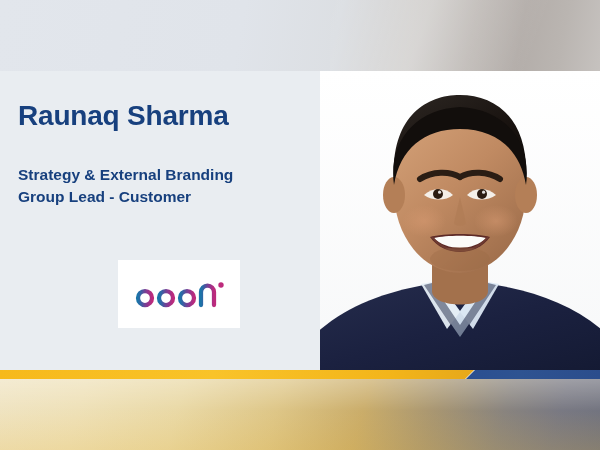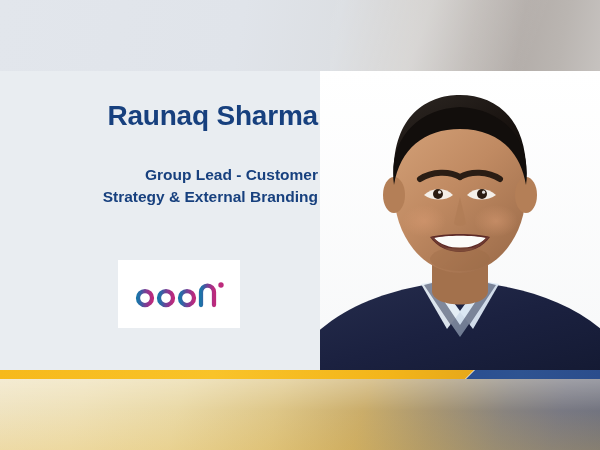--- a/index.html
+++ b/index.html
@@ -51,21 +51,21 @@
     height: 299px;
     background: #e9edf1;
   }
 
   
   .text-block {
     position: absolute;
     left: 18px;
     top: 30px;
     width: 300px;
-    text-align: right;
+    text-align: left;
   }
   .person-name {
     font-size: 28px;
     font-weight: bold;
     color: #17407e;
     letter-spacing: -0.2px;
     line-height: 1.1;
     margin: 0;
     white-space: nowrap;
   }
@@ -158,22 +158,22 @@
 
   <div class="top-band">
     <div class="top-band-sheen"></div>
   </div>
 
   <div class="content-panel">
 
     <div class="text-block">
       <div class="person-name">Raunaq Sharma</div>
       <div class="person-role">
+        <span class="role-line">Strategy &amp; External Branding</span>
         <span class="role-line">Group Lead - Customer</span>
-        <span class="role-line">Strategy &amp; External Branding</span>
       </div>
     </div>
 
     <div class="logo-card">
       <svg class="logo-wordmark" viewBox="0 0 180 64" aria-hidden="true">
         <defs>
           <linearGradient id="adaniGrad" x1="0" y1="0" x2="1" y2="0">
             <stop offset="0%" stop-color="#1b74a8"></stop>
             <stop offset="22%" stop-color="#3a5fa4"></stop>
             <stop offset="46%" stop-color="#6c4597"></stop>

